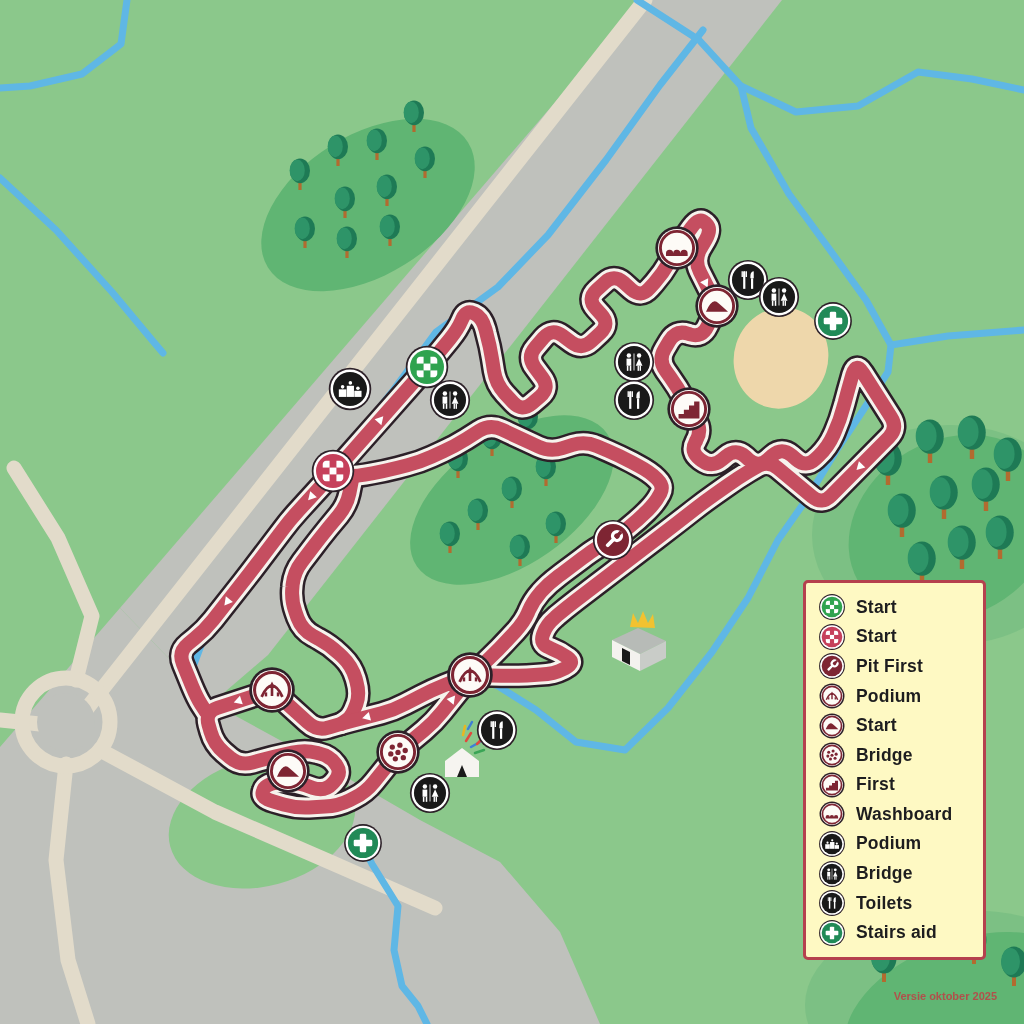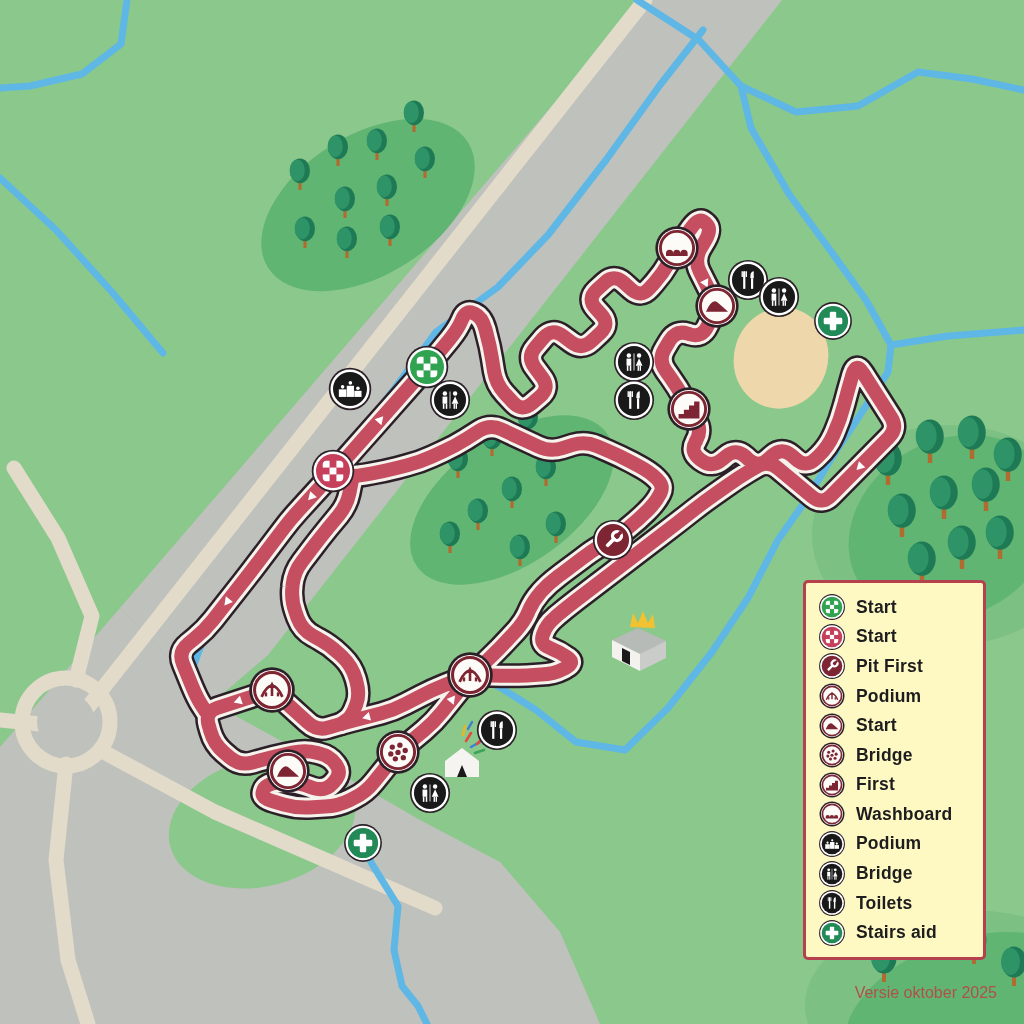--- a/index.html
+++ b/index.html
@@ -2,21 +2,21 @@
 <html><head>
 <meta charset="utf-8">
 <style>
   html,body{margin:0;padding:0;background:#8bc88b;}
   #stage{position:relative;width:1024px;height:1024px;overflow:hidden;font-family:"Liberation Sans",sans-serif;}
   #map-svg{position:absolute;left:0;top:0;}
   #legend{position:absolute;box-sizing:border-box;background:#fef9c3;border:3px solid #b5414e;border-radius:5px;
           display:flex;flex-direction:column;justify-content:center;padding:10px 12px;gap:3.6px;}
   .legend-row{display:flex;align-items:center;gap:10px;height:26px;}
   .legend-label{font-size:17.5px;font-weight:bold;color:#1d1d1f;letter-spacing:.2px;}
-  #version{position:absolute;font-size:16px;font-weight:normal;color:#b0504b;text-align:right;}
+  #version{position:absolute;font-size:11px;font-weight:bold;color:#b0504b;text-align:right;}
 </style>
 </head>
 <body>
 
 <div id="stage">
   <svg id="map-svg" width="1024" height="1024" viewBox="0 0 1024 1024">
       <rect x="0" y="0" width="1024" height="1024" fill="#8bc88b"></rect>
       <polygon points="120,608 212,703 320,762 420,820 500,862 560,932 600,1024 0,1024 0,747" fill="#bfc1bc"></polygon>
       <polygon points="643,0 782,0 268,655 212,703 120,608" fill="#bfc1bc"></polygon>
       <ellipse cx="950" cy="535" rx="138" ry="110" fill="#7cc084" transform="rotate(0 950 535)"></ellipse>

